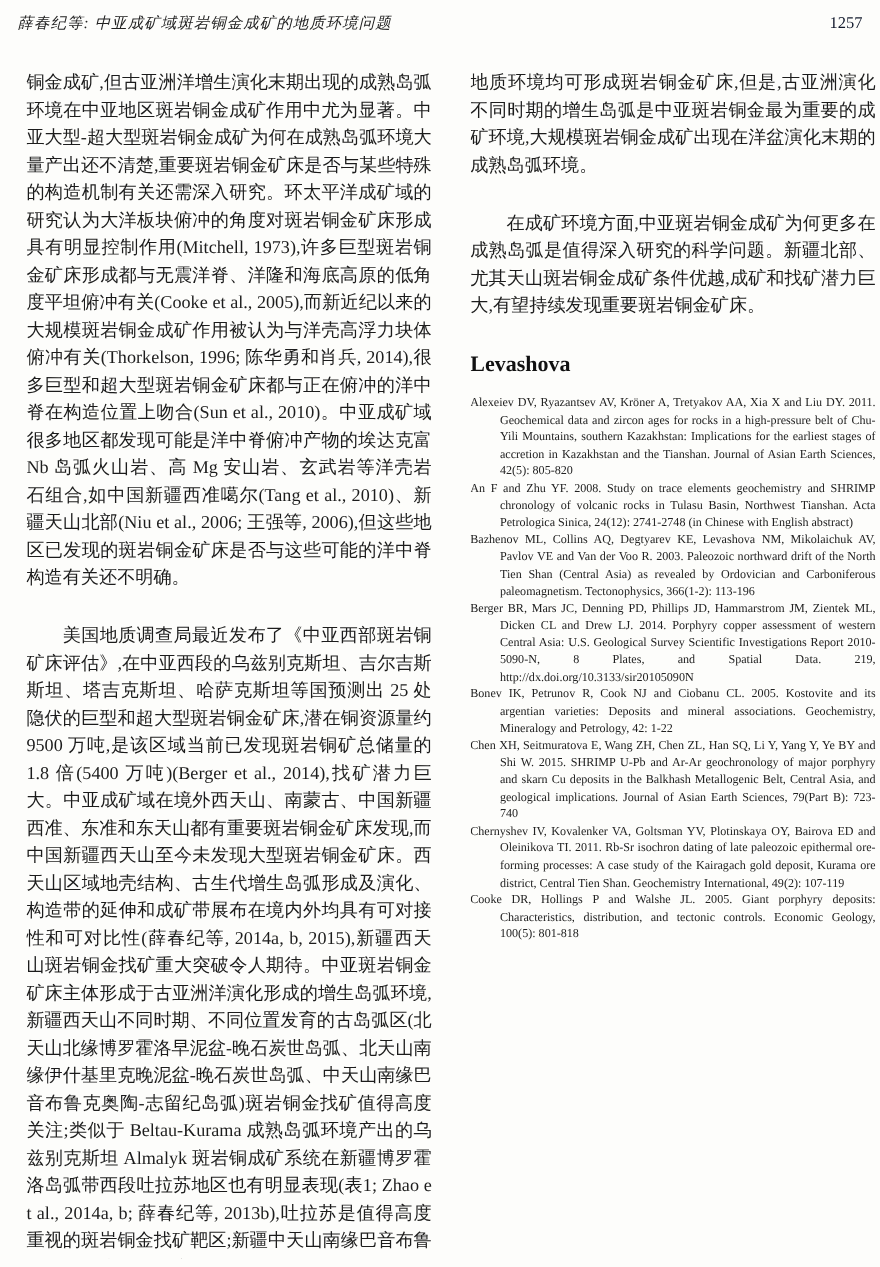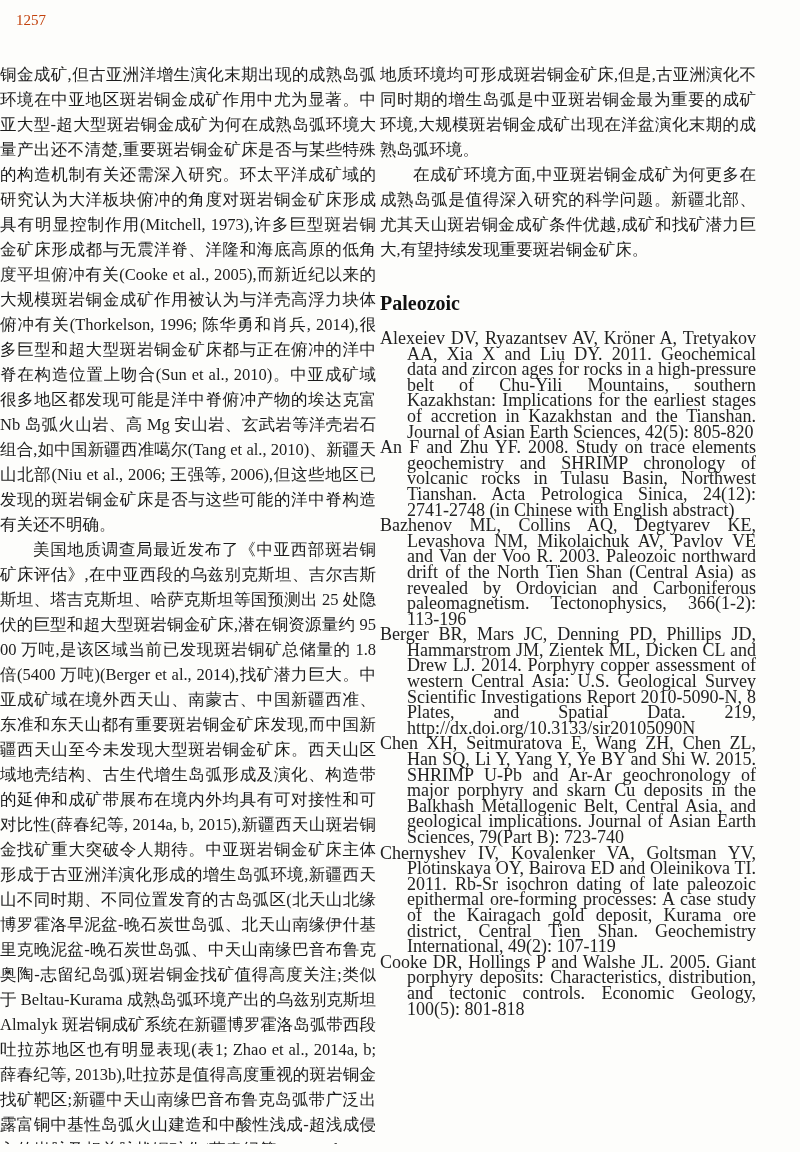--- a/index.html
+++ b/index.html
@@ -25,40 +25,40 @@
   }
   .running-title {
     font-size: 14px;
     letter-spacing: 1px;
     font-style: italic; 
     color: #222;
   }
   .page-number {
     font-size: 15px;
     font-style: normal;
-    color: #c2410c;
+    color: #0f172a;
   }
   .columns {
     position: absolute;
-    top: 62px; left: 0;
+    top: 62px; left: 24px;
     width: 772px; height: 1082px;
     display: flex;
-    gap: 4px;
+    gap: 35px;
     overflow: hidden;
   }
   .col { width: 376px; overflow: hidden; }
   .body-text {
     margin: 0;
     font-size: 16.5px;
     line-height: 25px;
     text-align: justify;
     text-justify: inter-character;
     word-break: break-all;
   }
-  .indent { text-indent: 2em; }
+  .indent { text-indent: 2em; margin-top: 28px; }
   .ack {
     margin: 24px 0 0 0;
     font-size: 16.5px;
     line-height: 25px;
     text-align: justify;
     word-break: break-all;
   }
   .ack-label {
     font-weight: bold;
     margin-right: 2em;
@@ -68,57 +68,59 @@
   .refs-heading {
     margin: 30px 0 16px 0;
     font-size: 20px;
     font-weight: bold;
     color: #111;
     font-family: "Liberation Serif", "DejaVu Serif", serif;
   }
   .refs { }
   .ref {
     margin: 0;
-    font-size: 18px;
+    font-size: 11px;
     line-height: 15.6px;
     text-align: justify;
     padding-left: 27px;
     text-indent: -27px;
     color: #222;
   }
 </style>
 </head>
 <body>
 
 <div class="page">
 
   <div class="header">
+    <span class="running-title">薛春纪等: 中亚成矿域斑岩铜金成矿的地质环境问题</span>
     <span class="page-number">1257</span>
   </div>
 
   <div class="columns">
 
     <div class="col">
       <p class="body-text">铜金成矿,但古亚洲洋增生演化末期出现的成熟岛弧环境在中亚地区斑岩铜金成矿作用中尤为显著。中亚大型-超大型斑岩铜金成矿为何在成熟岛弧环境大量产出还不清楚,重要斑岩铜金矿床是否与某些特殊的构造机制有关还需深入研究。环太平洋成矿域的研究认为大洋板块俯冲的角度对斑岩铜金矿床形成具有明显控制作用(Mitchell, 1973),许多巨型斑岩铜金矿床形成都与无震洋脊、洋隆和海底高原的低角度平坦俯冲有关(Cooke et al., 2005),而新近纪以来的大规模斑岩铜金成矿作用被认为与洋壳高浮力块体俯冲有关(Thorkelson, 1996; 陈华勇和肖兵, 2014),很多巨型和超大型斑岩铜金矿床都与正在俯冲的洋中脊在构造位置上吻合(Sun et al., 2010)。中亚成矿域很多地区都发现可能是洋中脊俯冲产物的埃达克富 Nb 岛弧火山岩、高 Mg 安山岩、玄武岩等洋壳岩石组合,如中国新疆西准噶尔(Tang et al., 2010)、新疆天山北部(Niu et al., 2006; 王强等, 2006),但这些地区已发现的斑岩铜金矿床是否与这些可能的洋中脊构造有关还不明确。</p>
       <p class="body-text indent">美国地质调查局最近发布了《中亚西部斑岩铜矿床评估》,在中亚西段的乌兹别克斯坦、吉尔吉斯斯坦、塔吉克斯坦、哈萨克斯坦等国预测出 25 处隐伏的巨型和超大型斑岩铜金矿床,潜在铜资源量约 9500 万吨,是该区域当前已发现斑岩铜矿总储量的 1.8 倍(5400 万吨)(Berger et al., 2014),找矿潜力巨大。中亚成矿域在境外西天山、南蒙古、中国新疆西准、东准和东天山都有重要斑岩铜金矿床发现,而中国新疆西天山至今未发现大型斑岩铜金矿床。西天山区域地壳结构、古生代增生岛弧形成及演化、构造带的延伸和成矿带展布在境内外均具有可对接性和可对比性(薛春纪等, 2014a, b, 2015),新疆西天山斑岩铜金找矿重大突破令人期待。中亚斑岩铜金矿床主体形成于古亚洲洋演化形成的增生岛弧环境,新疆西天山不同时期、不同位置发育的古岛弧区(北天山北缘博罗霍洛早泥盆-晚石炭世岛弧、北天山南缘伊什基里克晚泥盆-晚石炭世岛弧、中天山南缘巴音布鲁克奥陶-志留纪岛弧)斑岩铜金找矿值得高度关注;类似于 Beltau-Kurama 成熟岛弧环境产出的乌兹别克斯坦 Almalyk 斑岩铜成矿系统在新疆博罗霍洛岛弧带西段吐拉苏地区也有明显表现(表1; Zhao et al., 2014a, b; 薛春纪等, 2013b),吐拉苏是值得高度重视的斑岩铜金找矿靶区;新疆中天山南缘巴音布鲁克岛弧带广泛出露富铜中基性岛弧火山建造和中酸性浅成-超浅成侵入的岩脉及相关脉状铜矿化(薛春纪等, 2014a, b, 2015),反映出良好的斑岩铜金找矿潜力。新疆阿尔泰哈腊苏斑岩铜金矿床多期叠加多阶段复合成矿特征也提示人们,在增生岛弧环境应重视碰撞/后碰撞环境斑岩铜金矿床,而碰撞/后碰撞伸展环境、先期形成的增生岛弧环境中斑岩铜金找矿值得重视(Xue et al., 2015)。</p>
 
     </div>
 
     <div class="col">
       <p class="body-text">地质环境均可形成斑岩铜金矿床,但是,古亚洲演化不同时期的增生岛弧是中亚斑岩铜金最为重要的成矿环境,大规模斑岩铜金成矿出现在洋盆演化末期的成熟岛弧环境。</p>
       <p class="body-text indent">在成矿环境方面,中亚斑岩铜金成矿为何更多在成熟岛弧是值得深入研究的科学问题。新疆北部、尤其天山斑岩铜金成矿条件优越,成矿和找矿潜力巨大,有望持续发现重要斑岩铜金矿床。</p>
 
 
-      <h2 class="refs-heading">Paleozoic</h2>
+      <h2 class="refs-heading">Levashova</h2>
 
       <div class="refs">
         <p class="ref">Alexeiev DV, Ryazantsev AV, Kröner A, Tretyakov AA, Xia X and Liu DY. 2011. Geochemical data and zircon ages for rocks in a high-pressure belt of Chu-Yili Mountains, southern Kazakhstan: Implications for the earliest stages of accretion in Kazakhstan and the Tianshan. Journal of Asian Earth Sciences, 42(5): 805-820</p>
         <p class="ref">An F and Zhu YF. 2008. Study on trace elements geochemistry and SHRIMP chronology of volcanic rocks in Tulasu Basin, Northwest Tianshan. Acta Petrologica Sinica, 24(12): 2741-2748 (in Chinese with English abstract)</p>
         <p class="ref">Bazhenov ML, Collins AQ, Degtyarev KE, Levashova NM, Mikolaichuk AV, Pavlov VE and Van der Voo R. 2003. Paleozoic northward drift of the North Tien Shan (Central Asia) as revealed by Ordovician and Carboniferous paleomagnetism. Tectonophysics, 366(1-2): 113-196</p>
         <p class="ref">Berger BR, Mars JC, Denning PD, Phillips JD, Hammarstrom JM, Zientek ML, Dicken CL and Drew LJ. 2014. Porphyry copper assessment of western Central Asia: U.S. Geological Survey Scientific Investigations Report 2010-5090-N, 8 Plates, and Spatial Data. 219, http://dx.doi.org/10.3133/sir20105090N</p>
+        <p class="ref">Bonev IK, Petrunov R, Cook NJ and Ciobanu CL. 2005. Kostovite and its argentian varieties: Deposits and mineral associations. Geochemistry, Mineralogy and Petrology, 42: 1-22</p>
         <p class="ref">Chen XH, Seitmuratova E, Wang ZH, Chen ZL, Han SQ, Li Y, Yang Y, Ye BY and Shi W. 2015. SHRIMP U-Pb and Ar-Ar geochronology of major porphyry and skarn Cu deposits in the Balkhash Metallogenic Belt, Central Asia, and geological implications. Journal of Asian Earth Sciences, 79(Part B): 723-740</p>
         <p class="ref">Chernyshev IV, Kovalenker VA, Goltsman YV, Plotinskaya OY, Bairova ED and Oleinikova TI. 2011. Rb-Sr isochron dating of late paleozoic epithermal ore-forming processes: A case study of the Kairagach gold deposit, Kurama ore district, Central Tien Shan. Geochemistry International, 49(2): 107-119</p>
         <p class="ref">Cooke DR, Hollings P and Walshe JL. 2005. Giant porphyry deposits: Characteristics, distribution, and tectonic controls. Economic Geology, 100(5): 801-818</p>
       </div>
     </div>
 
   </div>
 </div>
 
 </body></html>

